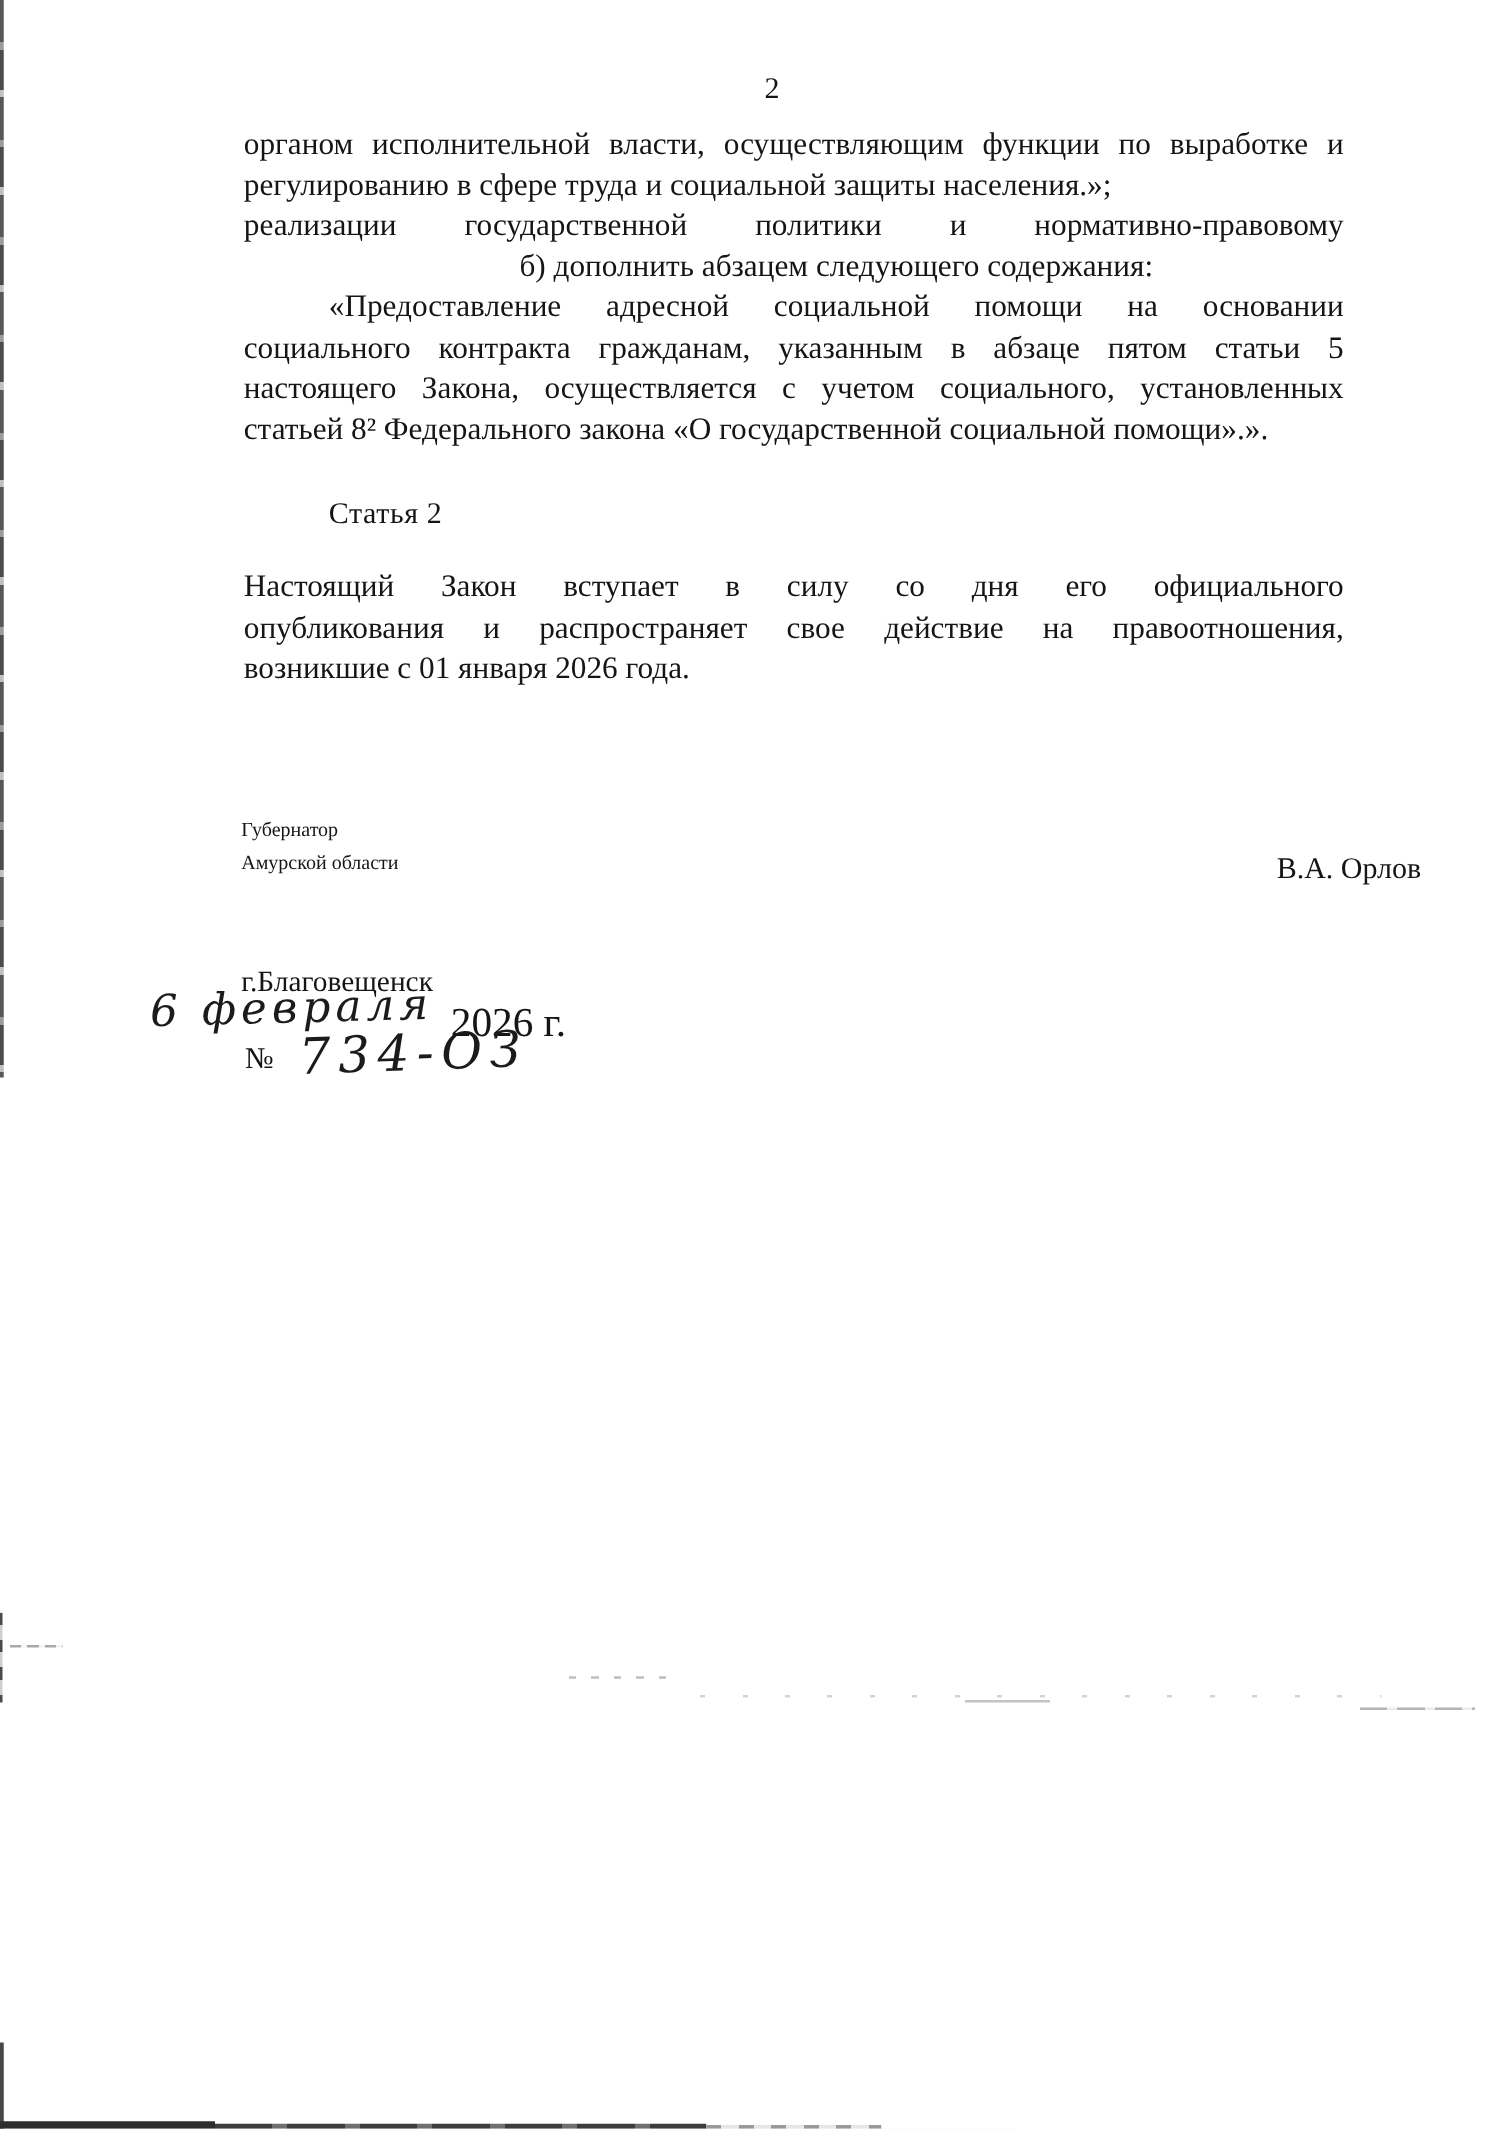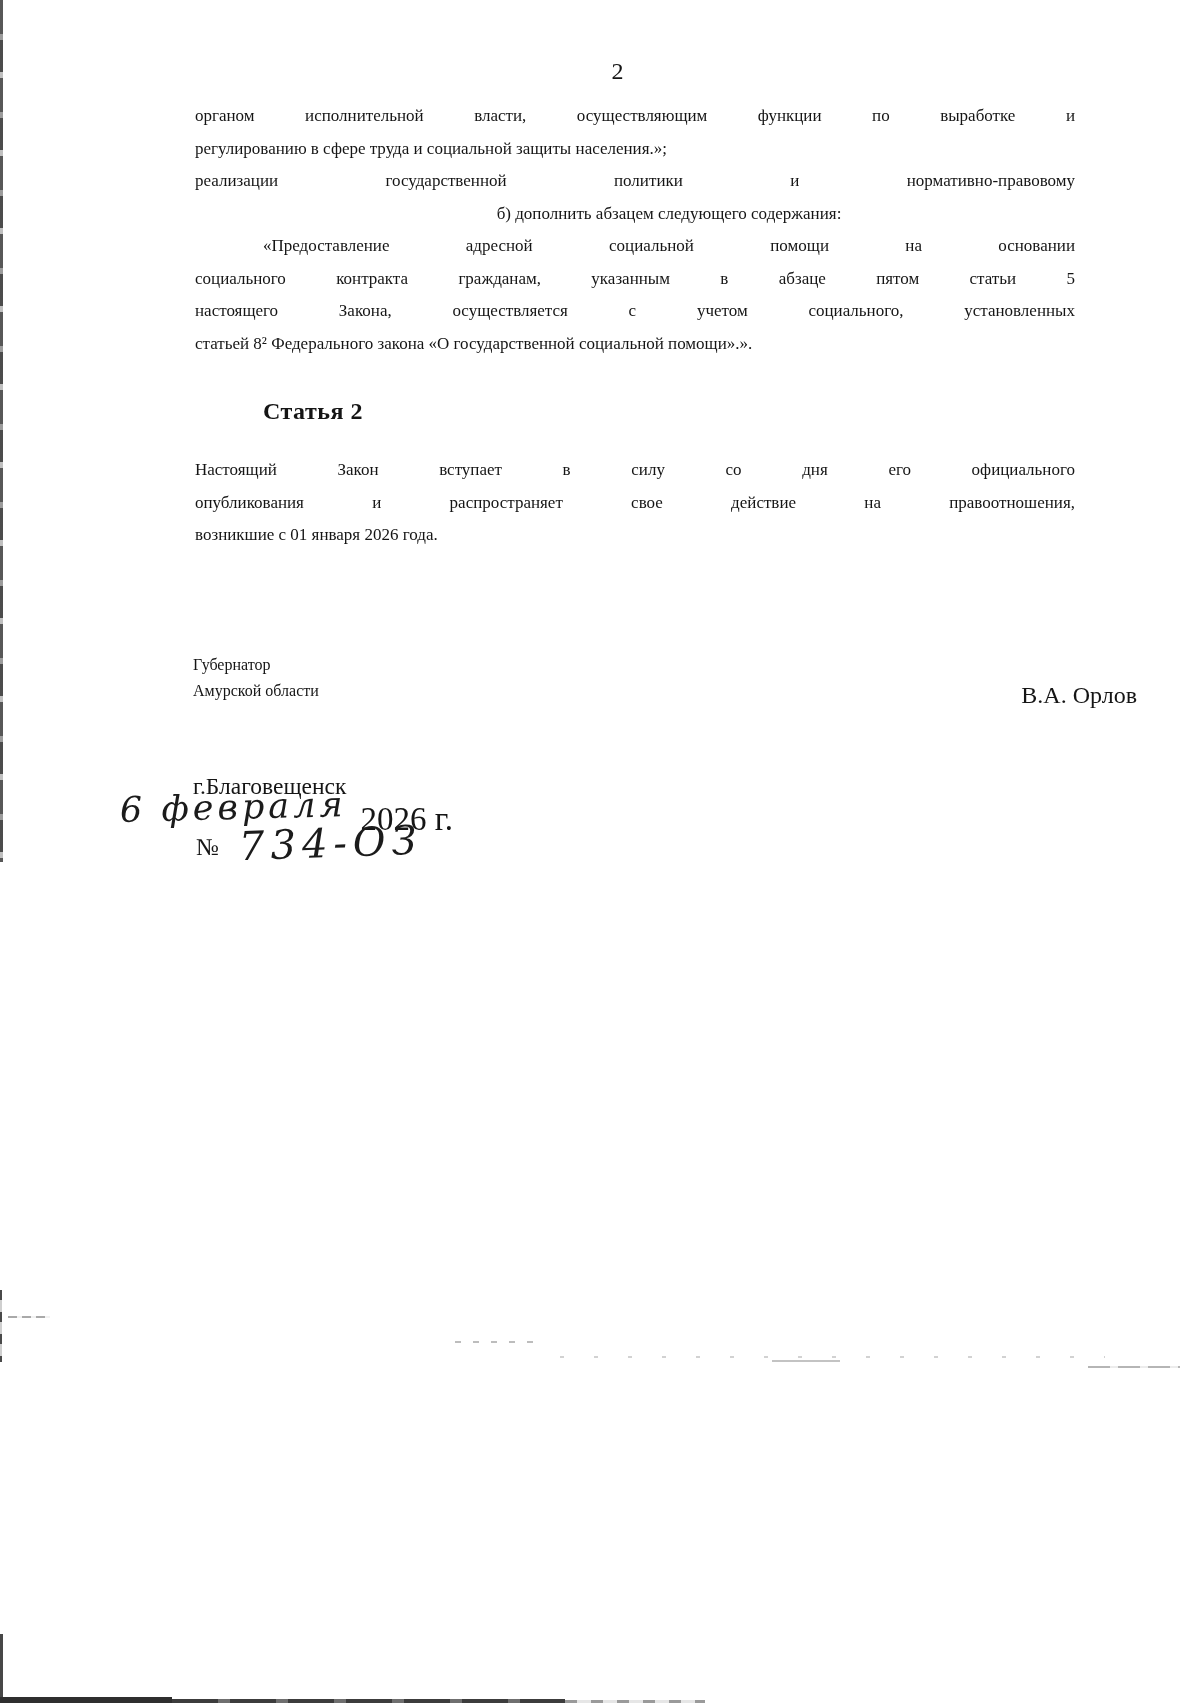--- a/index.html
+++ b/index.html
@@ -15,39 +15,39 @@
     overflow: hidden;
     color: #151515;
   }
   .content { position: absolute; left: 195px; width: 880px; }
   .pageno {
     position: absolute;
     top: 58px; left: 195px; width: 845px;
     text-align: center;
     font-size: 24px;
   }
-  .para { font-size: 17px; }
+  .para { font-size: 25px; }
   .para .line {
     display: block;
     line-height: 32.5px;
     white-space: nowrap;
   }
   .para .line.justify {
     white-space: normal;
     text-align: justify;
     text-align-last: justify;
     word-spacing: 1px;
   }
   .para .line.indent { text-indent: 68px; text-align: center; }
   .p1 { top: 100px; }
   .heading {
     position: absolute;
     top: 398px; left: 263px;
     font-size: 24px;
-    font-weight: bold;
+    font-weight: normal;
     letter-spacing: 0.5px;
   }
   .p2 { top: 438px; margin-top: 16px; }
   .sig-left {
     position: absolute;
     top: 652px; left: 193px;
     font-size: 16px;
     line-height: 26px;
   }
   .sig-name {

